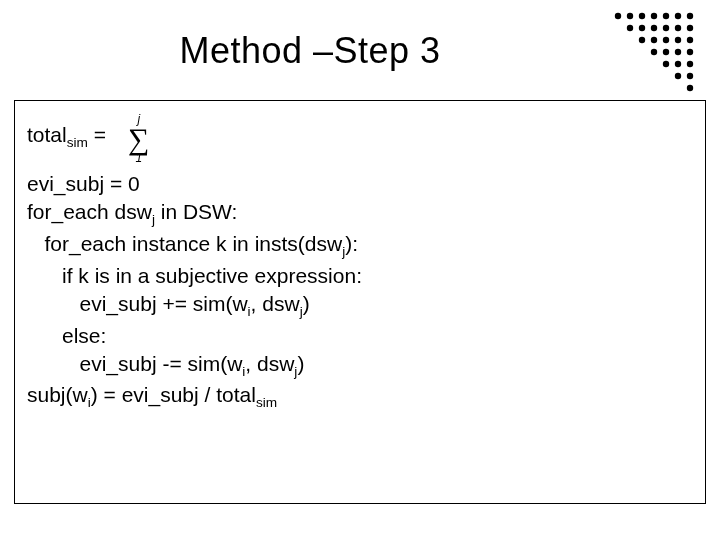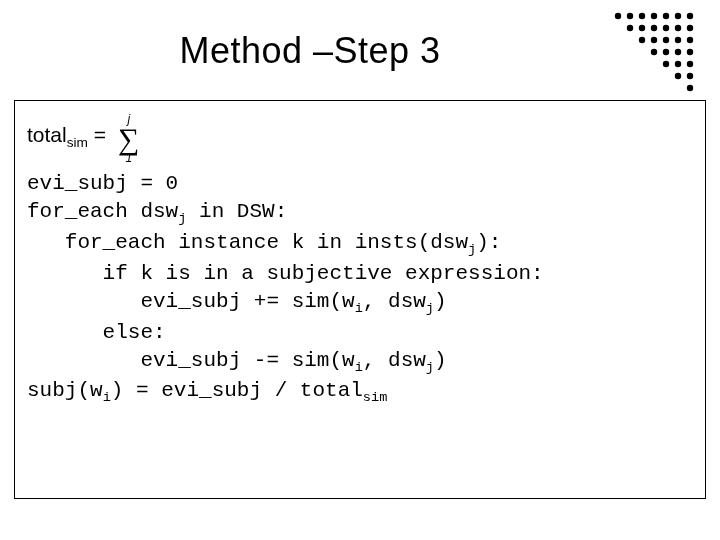--- a/index.html
+++ b/index.html
@@ -28,34 +28,34 @@
   }
   .content-box {
     border: 1px solid #000;
     padding: 12px 12px 90px 12px;
     font-size: 21px;
     line-height: 1.35;
   }
   .content-box .row1 {
     display: flex;
     align-items: center;
-    gap: 6px;
+    gap: 16px;
     margin-bottom: 10px;
   }
   .sub { font-size: 0.65em; vertical-align: sub; }
   .sigma-wrap {
     display: inline-flex;
     flex-direction: column;
     align-items: center;
     line-height: 1;
     margin: 0 6px -4px 6px;
   }
   .sigma-wrap .bound { font-size: 12px; font-style: italic; }
   .sigma-wrap .sigma { font-size: 30px; font-family: 'Times New Roman', serif; line-height: 0.9; }
-  .algo { white-space: pre; font-family: Liberation Mono, monospace; }
+  .algo { white-space: pre; font-family: Liberation Sans, sans-serif; }
   .dot-grid {
     position: absolute;
     top: 10px;
     right: 24px;
   }
   .dot-grid svg { display: block; }
 </style>
 </head>
 <body>
 

